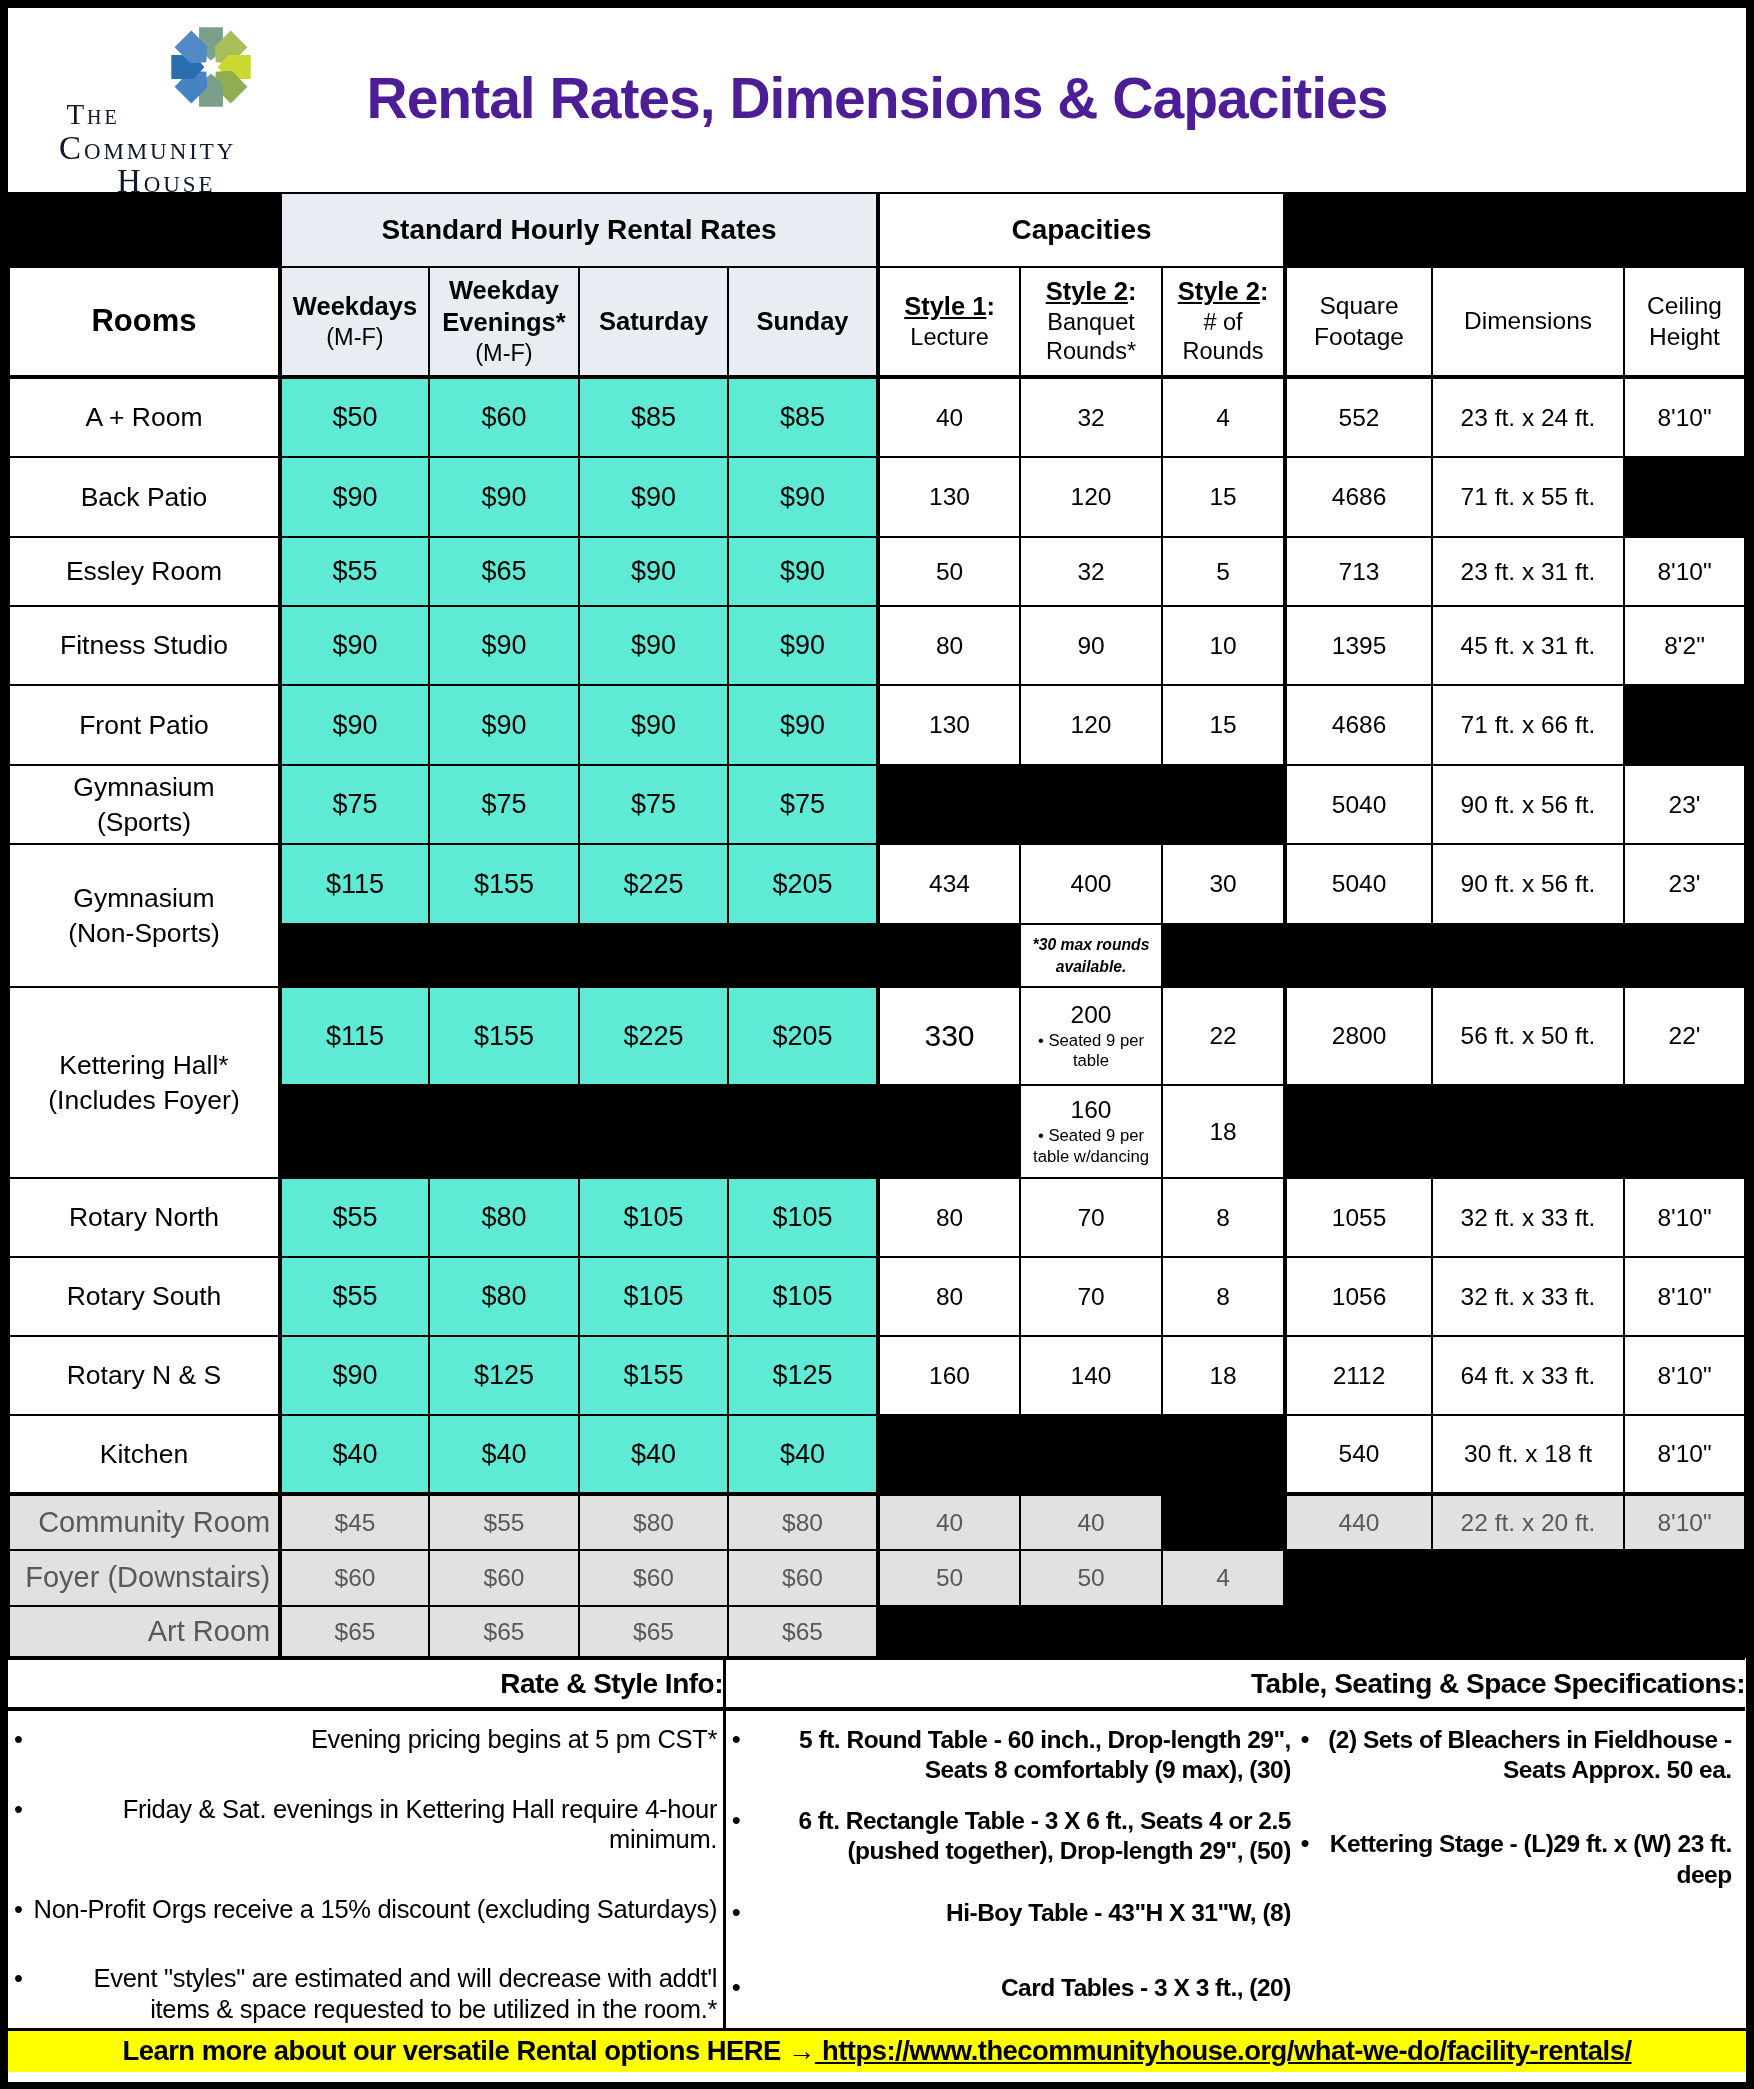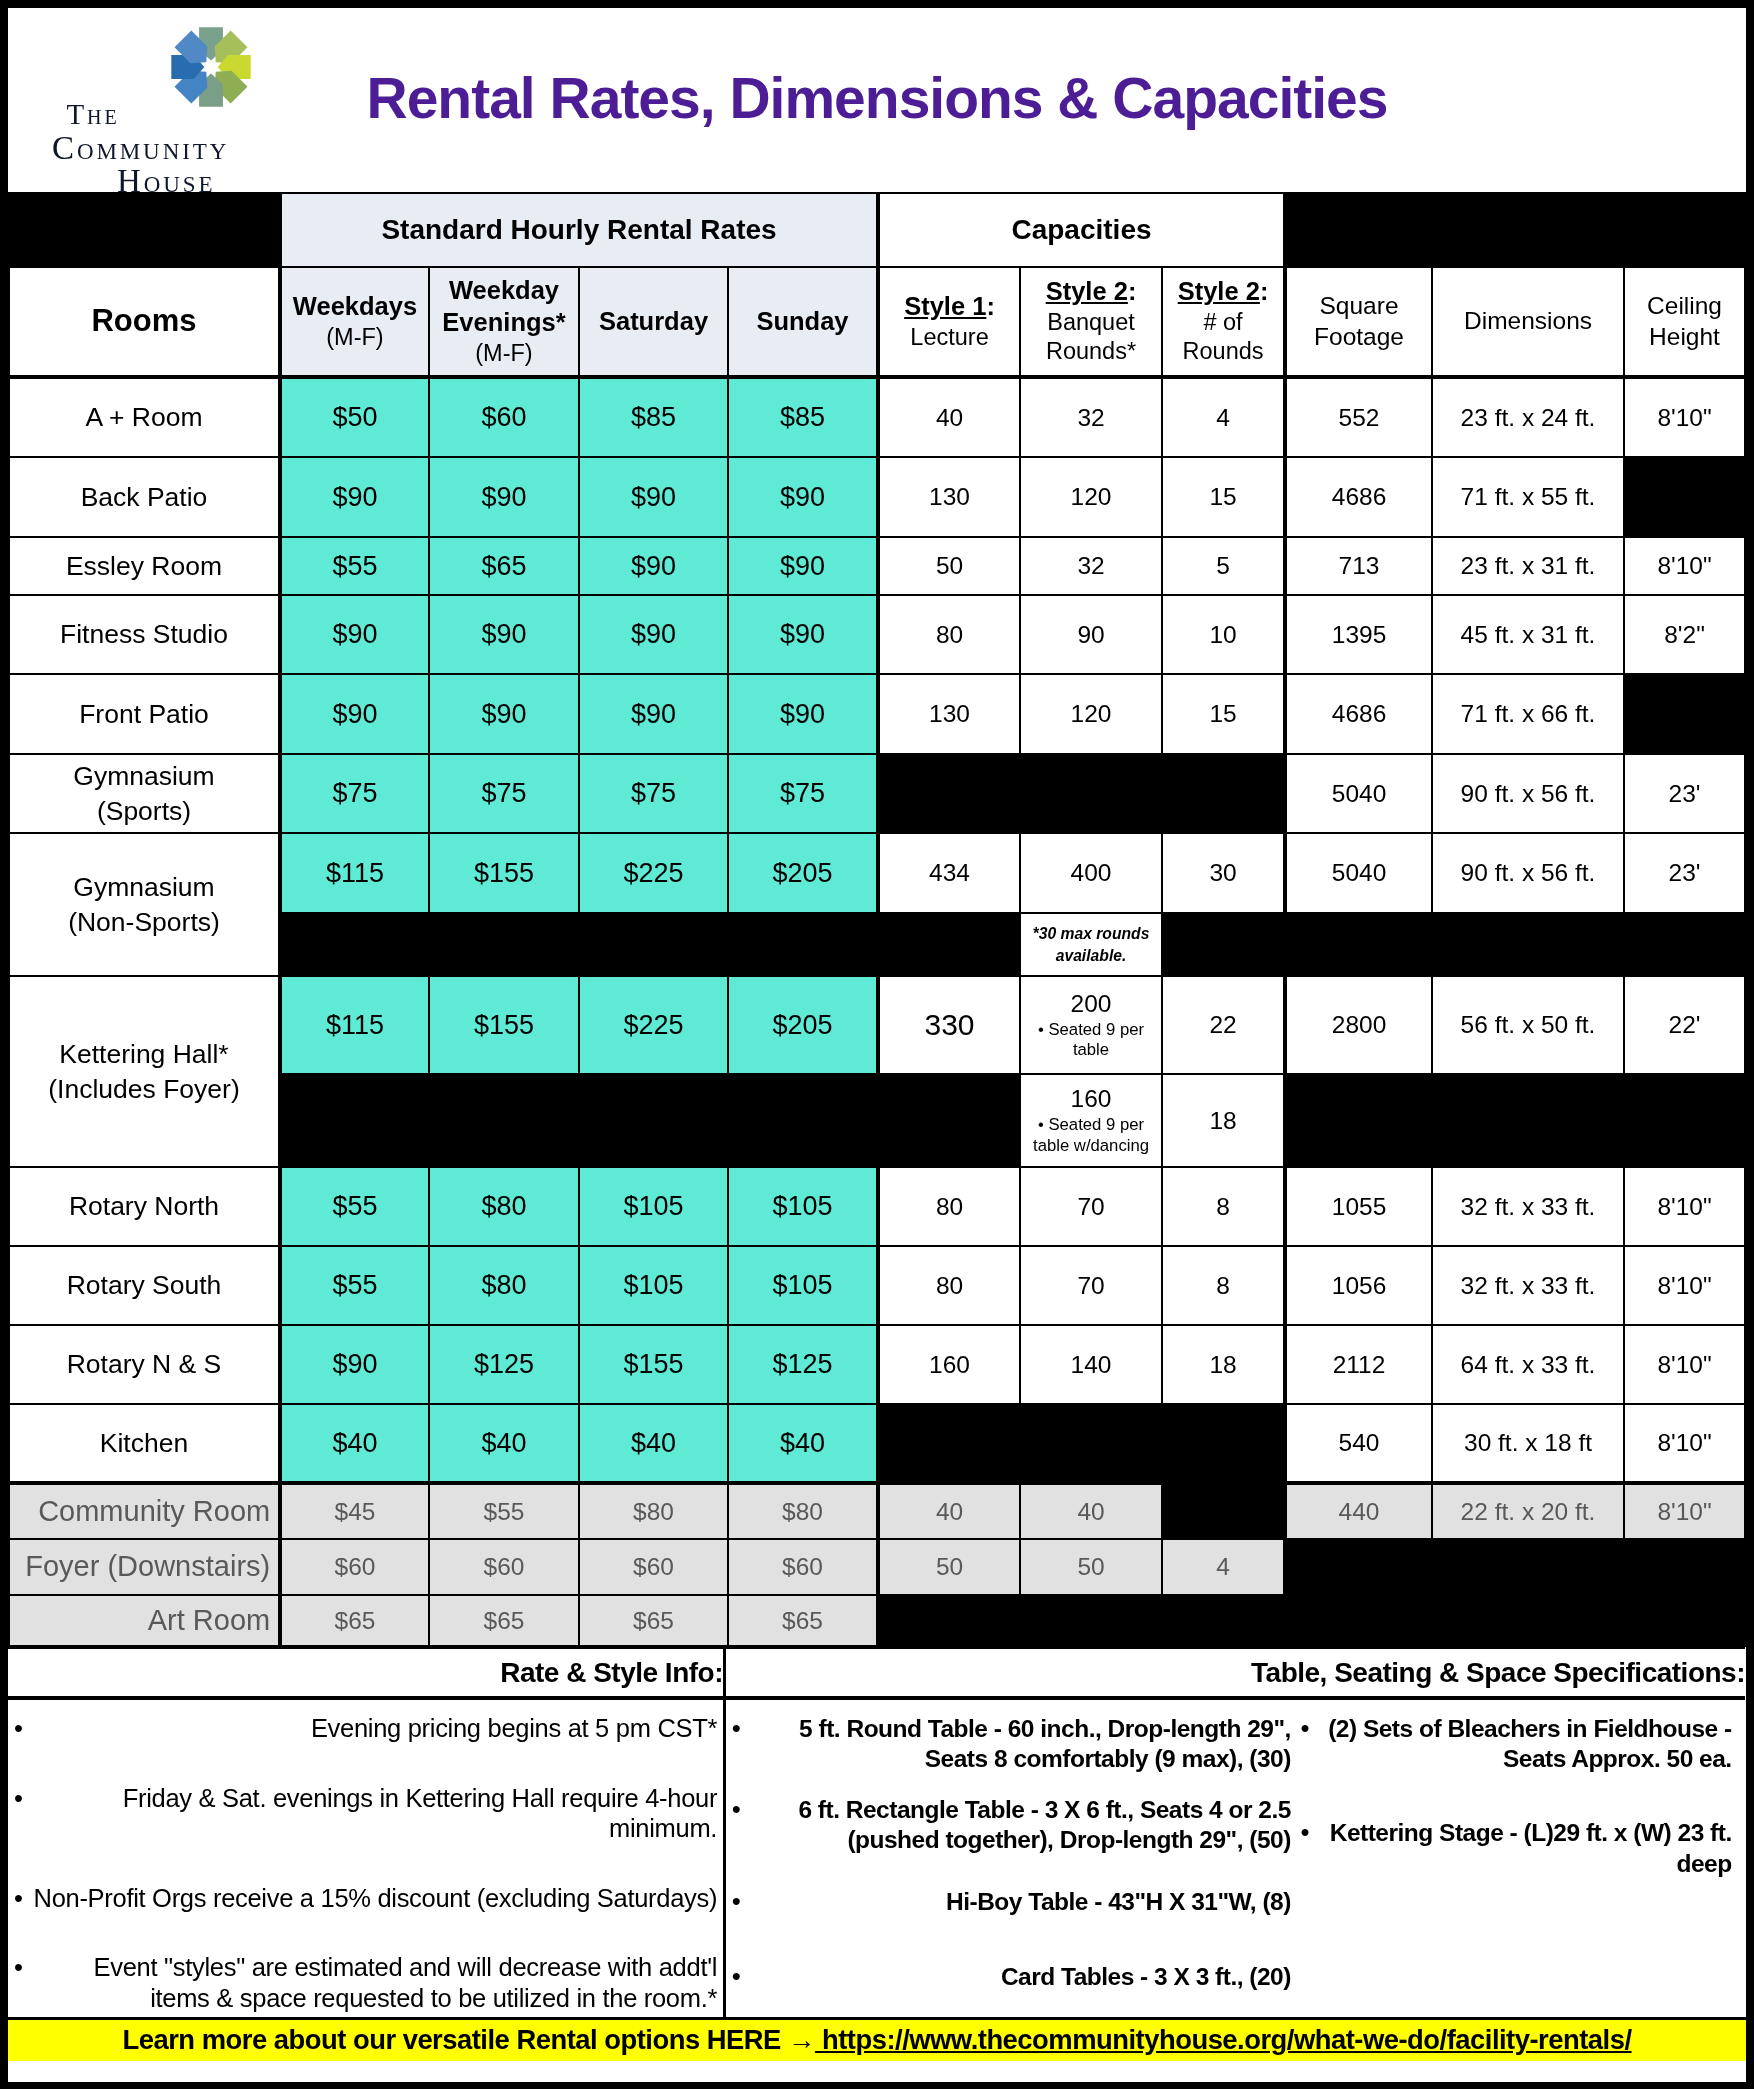--- a/index.html
+++ b/index.html
@@ -4,21 +4,21 @@
 <style>
   html,body{margin:0;padding:0;background:#fff;}
   body{width:1754px;height:2090px;font-family:"Liberation Sans",sans-serif;-webkit-font-smoothing:antialiased;}
   .outer{box-sizing:border-box;width:1754px;height:2090px;border:8.8px solid #000;background:#fff;position:relative;}
 
   
   .tophead{position:relative;height:184px;background:#fff;}
   .logo{position:absolute;left:33px;top:7.8px;width:235px;height:173px;}
   .logo-text{position:absolute;left:0;top:0;width:100%;height:100%;color:#0f172a;font-family:"Liberation Serif",serif;font-variant:small-caps;}
   .logo-the{position:absolute;left:25.5px;top:82px;font-size:29px;letter-spacing:2.9px;}
-  .logo-community{position:absolute;left:11px;top:114px;font-size:33px;letter-spacing:2.9px;}
+  .logo-community{position:absolute;left:18px;top:114px;font-size:33px;letter-spacing:2.9px;}
   .logo-house{position:absolute;left:76px;top:147px;font-size:33px;letter-spacing:2.9px;}
   .logo-mark{position:absolute;left:125px;top:5.9px;width:90px;height:90px;}
   .pagetitle{position:absolute;left:0;right:0;top:57px;text-align:center;font-size:57px;font-weight:bold;letter-spacing:-1px;color:#4c1d95;}
 
   
   table.main{border-collapse:collapse;table-layout:fixed;width:1737px;margin:0;}
   table.main td,table.main th{border:2px solid #000;padding:0 2px;text-align:center;vertical-align:middle;overflow:hidden;color:#000;}
   .bL{border-left-width:4.9px !important;}
   tr.grouprow td{height:72px;font-size:28px;font-weight:bold;}
   td.grp-rates{background:#e8edf3;}
@@ -149,21 +149,21 @@
           <td class="rate">$90</td>
           <td class="rate">$90</td>
           <td class="rate">$90</td>
           <td class="bL val">130</td>
           <td class="val">120</td>
           <td class="val">15</td>
           <td class="bL val">4686</td>
           <td class="val">71 ft. x 55 ft.</td>
           <td class="black"></td>
         </tr>
-        <tr style="height: 58px;">
+        <tr style="height: 69px;">
           <td class="name">Essley Room</td>
           <td class="bL rate">$55</td>
           <td class="rate">$65</td>
           <td class="rate">$90</td>
           <td class="rate">$90</td>
           <td class="bL val">50</td>
           <td class="val">32</td>
           <td class="val">5</td>
           <td class="bL val">713</td>
           <td class="val">23 ft. x 31 ft.</td>

